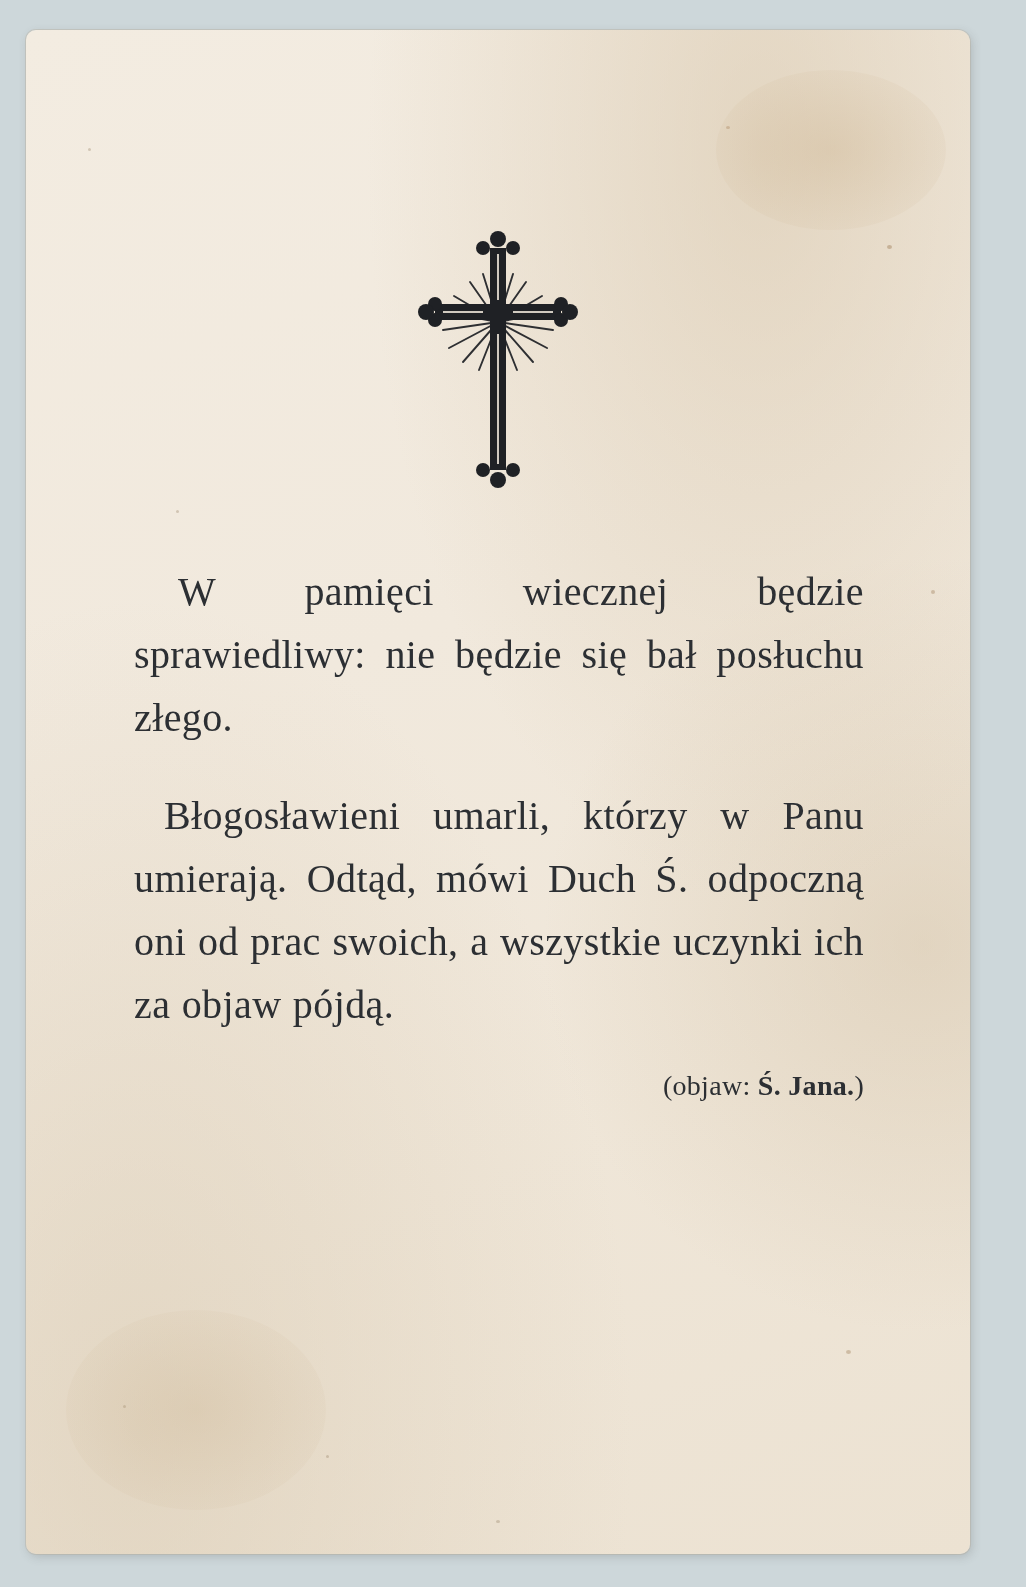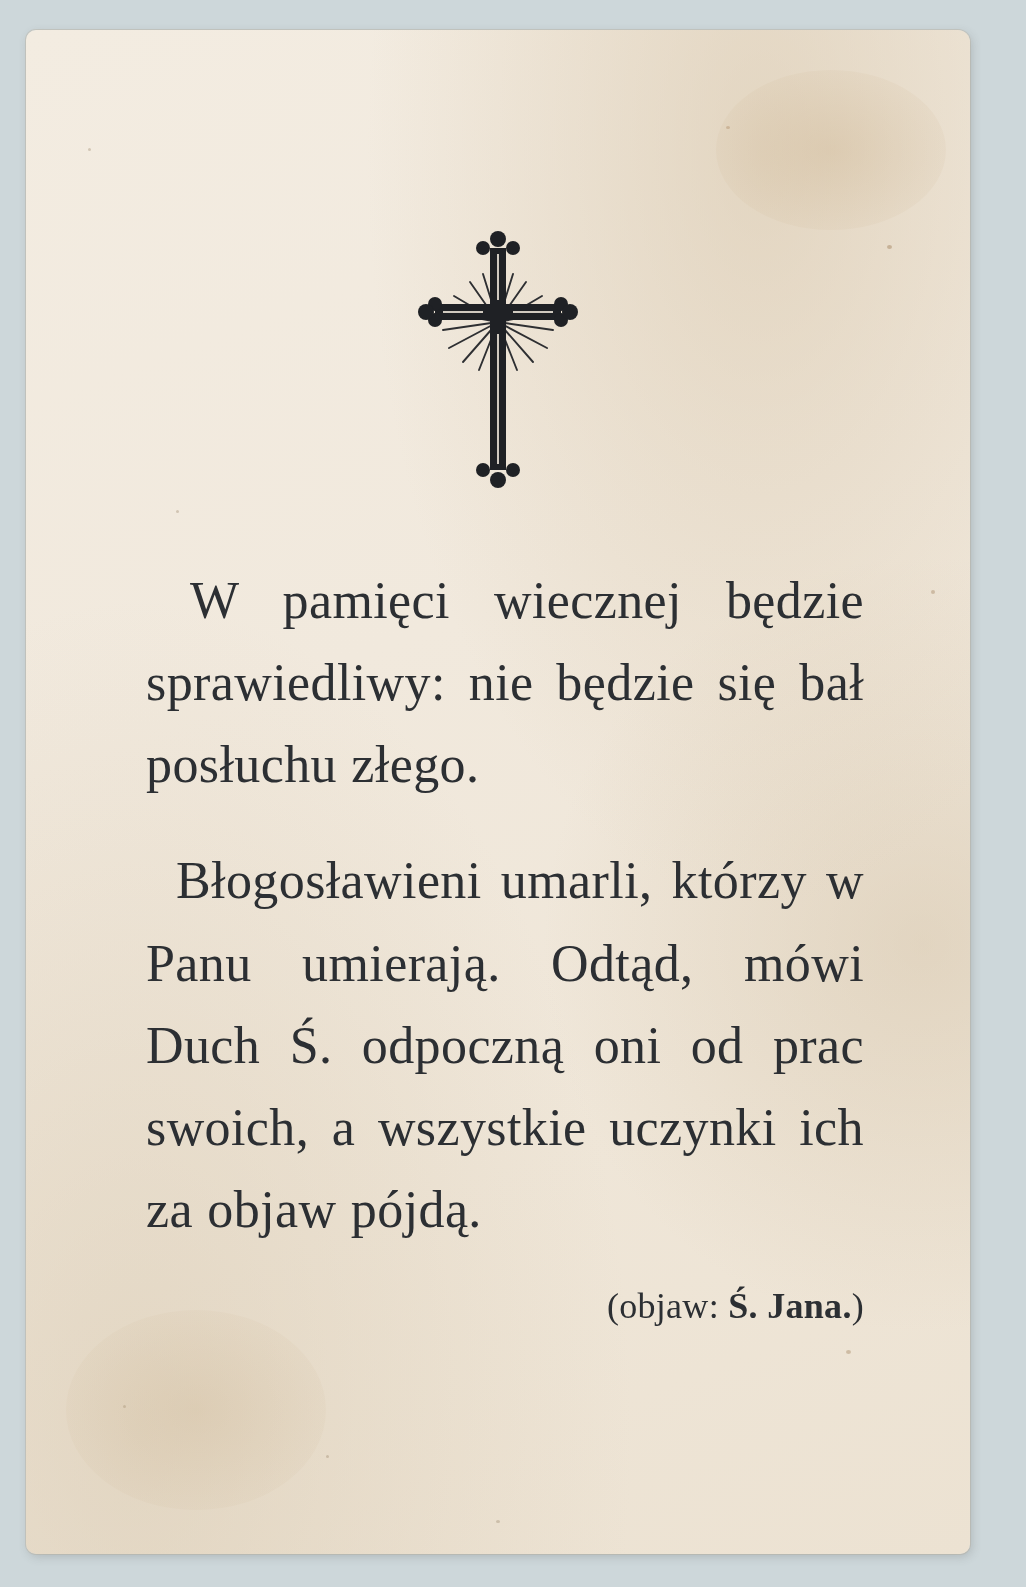--- a/index.html
+++ b/index.html
@@ -58,33 +58,33 @@
 
   .text-block {
     position: absolute;
     left: 108px;
     top: 530px;
     width: 730px;
     color: #2c2f33;
   }
 
   .para {
-    font-size: 52px;
+    font-size: 40px;
     line-height: 1.58;
     letter-spacing: 0.4px;
-    margin: 0 0 34px 12px;
+    margin: 0 0 34px 0;
     text-align: justify;
     text-justify: inter-word;
     word-spacing: 1px;
   }
   .para.first { text-indent: 44px; }
   .para.second { text-indent: 30px; }
 
   .attrib {
-    font-size: 36px;
+    font-size: 28px;
     text-align: right;
     margin: 10px 0 0 0;
     color: #2c2f33;
     letter-spacing: 0.3px;
   }
   .attrib b { font-weight: 700; }
 
   
   .blotch {
     position: absolute;

